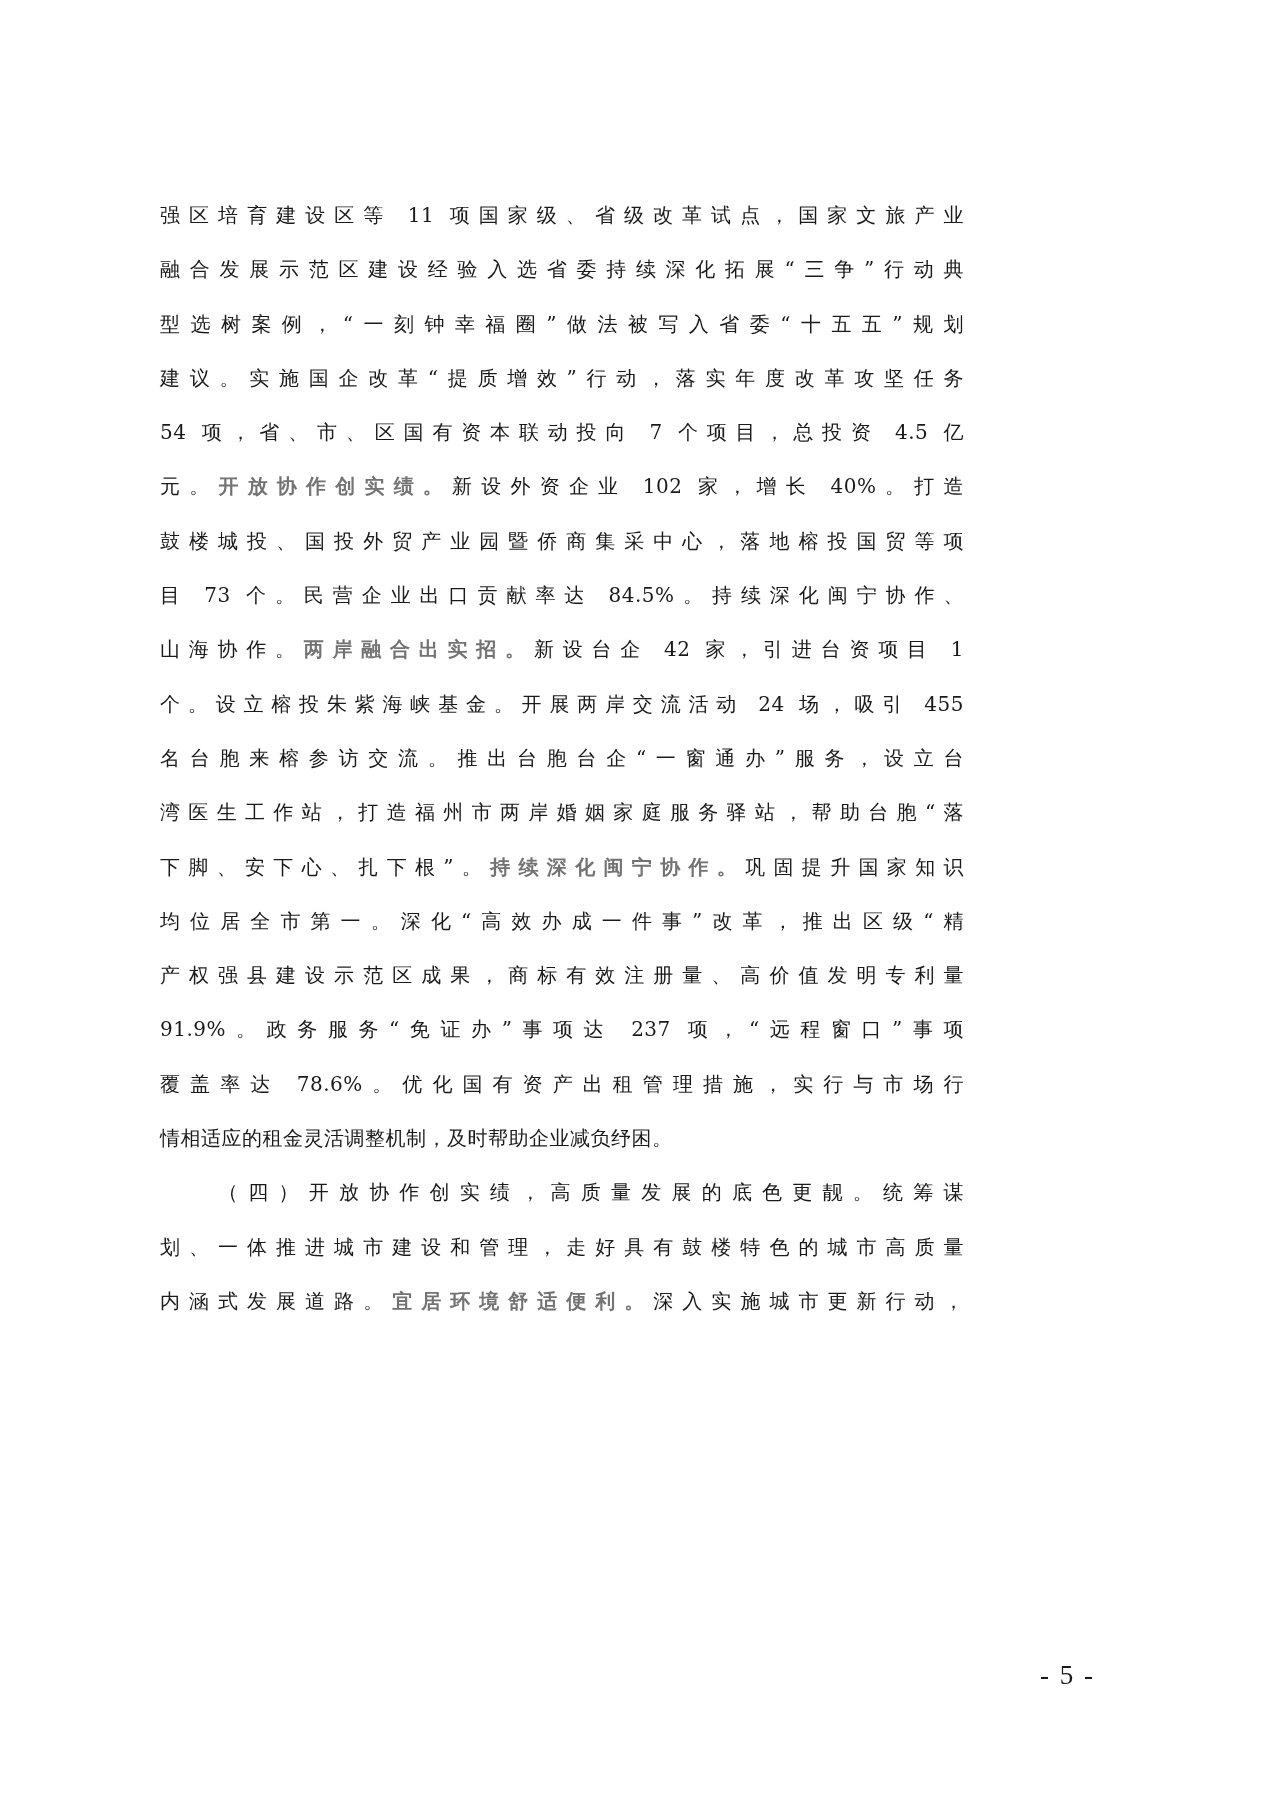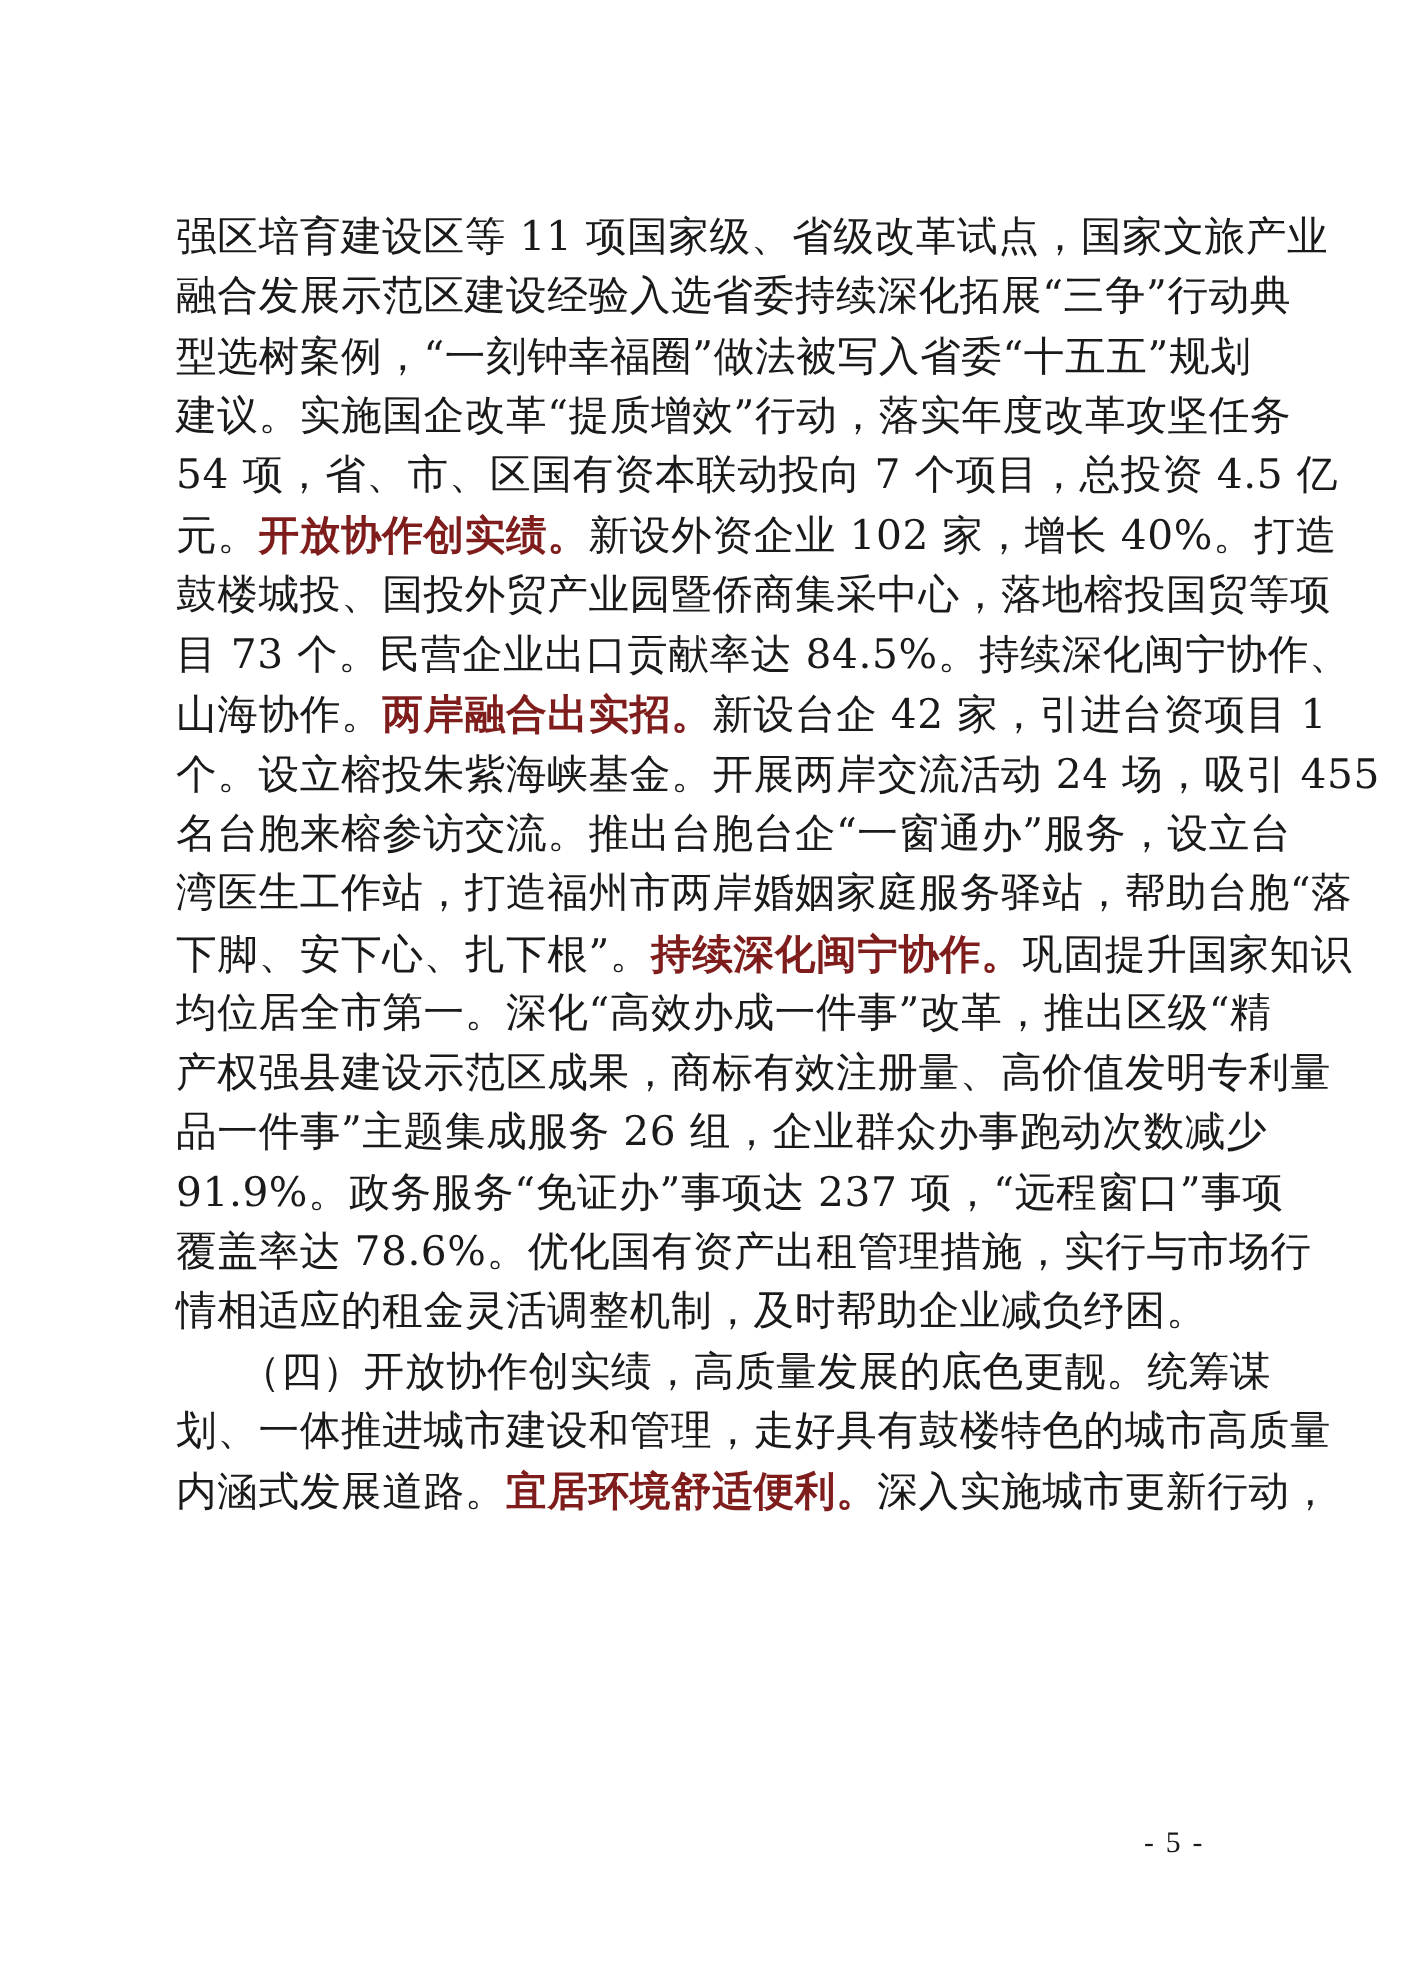--- a/index.html
+++ b/index.html
@@ -25,35 +25,35 @@
     }
     .body-text {
       position: absolute;
       left: 160px;
       top: 188px;
       width: 804px;
     }
     .line {
       height: 54.3px;
       line-height: 54.3px;
-      font-size: 37px;
+      font-size: 20px;
       white-space: nowrap;
       text-align: justify;
       text-align-last: justify;
       letter-spacing: 0.5px;
     }
     .line.last {
       text-align-last: left;
     }
     .line.indent {
       padding-left: 58px;
     }
     .seg-bold {
       font-weight: bold;
-      color: #7f1d1d;
+      color: #737373;
     }
     .page-number {
       position: absolute;
       left: 1040px;
       top: 1660px;
       font-size: 27px;
       font-family: "Liberation Serif", "DejaVu Serif", serif;
       color: #1a1a1a;
       letter-spacing: 2px;
     }
@@ -71,21 +71,20 @@
       <div class="line"><span>元。</span><span class="seg-bold">开放协作创实绩。</span><span>新设外资企业 102 家，增长 40%。打造</span></div>
       <div class="line"><span>鼓楼城投、国投外贸产业园暨侨商集采中心，落地榕投国贸等项</span></div>
       <div class="line"><span>目 73 个。民营企业出口贡献率达 84.5%。持续深化闽宁协作、</span></div>
       <div class="line"><span>山海协作。</span><span class="seg-bold">两岸融合出实招。</span><span>新设台企 42 家，引进台资项目 1</span></div>
       <div class="line"><span>个。设立榕投朱紫海峡基金。开展两岸交流活动 24 场，吸引 455</span></div>
       <div class="line"><span>名台胞来榕参访交流。推出台胞台企“一窗通办”服务，设立台</span></div>
       <div class="line"><span>湾医生工作站，打造福州市两岸婚姻家庭服务驿站，帮助台胞“落</span></div>
       <div class="line"><span>下脚、安下心、扎下根”。</span><span class="seg-bold">持续深化闽宁协作。</span><span>巩固提升国家知识</span></div>
       <div class="line"><span>均位居全市第一。深化“高效办成一件事”改革，推出区级“精</span></div>
       <div class="line"><span>产权强县建设示范区成果，商标有效注册量、高价值发明专利量</span></div>
-      <div class="line"><span>品一件事”主题集成服务 26 组，企业群众办事跑动次数减少</span></div>
       <div class="line"><span>91.9%。政务服务“免证办”事项达 237 项，“远程窗口”事项</span></div>
       <div class="line"><span>覆盖率达 78.6%。优化国有资产出租管理措施，实行与市场行</span></div>
       <div class="line last"><span>情相适应的租金灵活调整机制，及时帮助企业减负纾困。</span></div>
       <div class="line indent"><span>（四）开放协作创实绩，高质量发展的底色更靓。统筹谋</span></div>
       <div class="line"><span>划、一体推进城市建设和管理，走好具有鼓楼特色的城市高质量</span></div>
       <div class="line"><span>内涵式发展道路。</span><span class="seg-bold">宜居环境舒适便利。</span><span>深入实施城市更新行动，</span></div>
     </div>
   <div class="page-number">- 5 -</div>
 </div>
 

